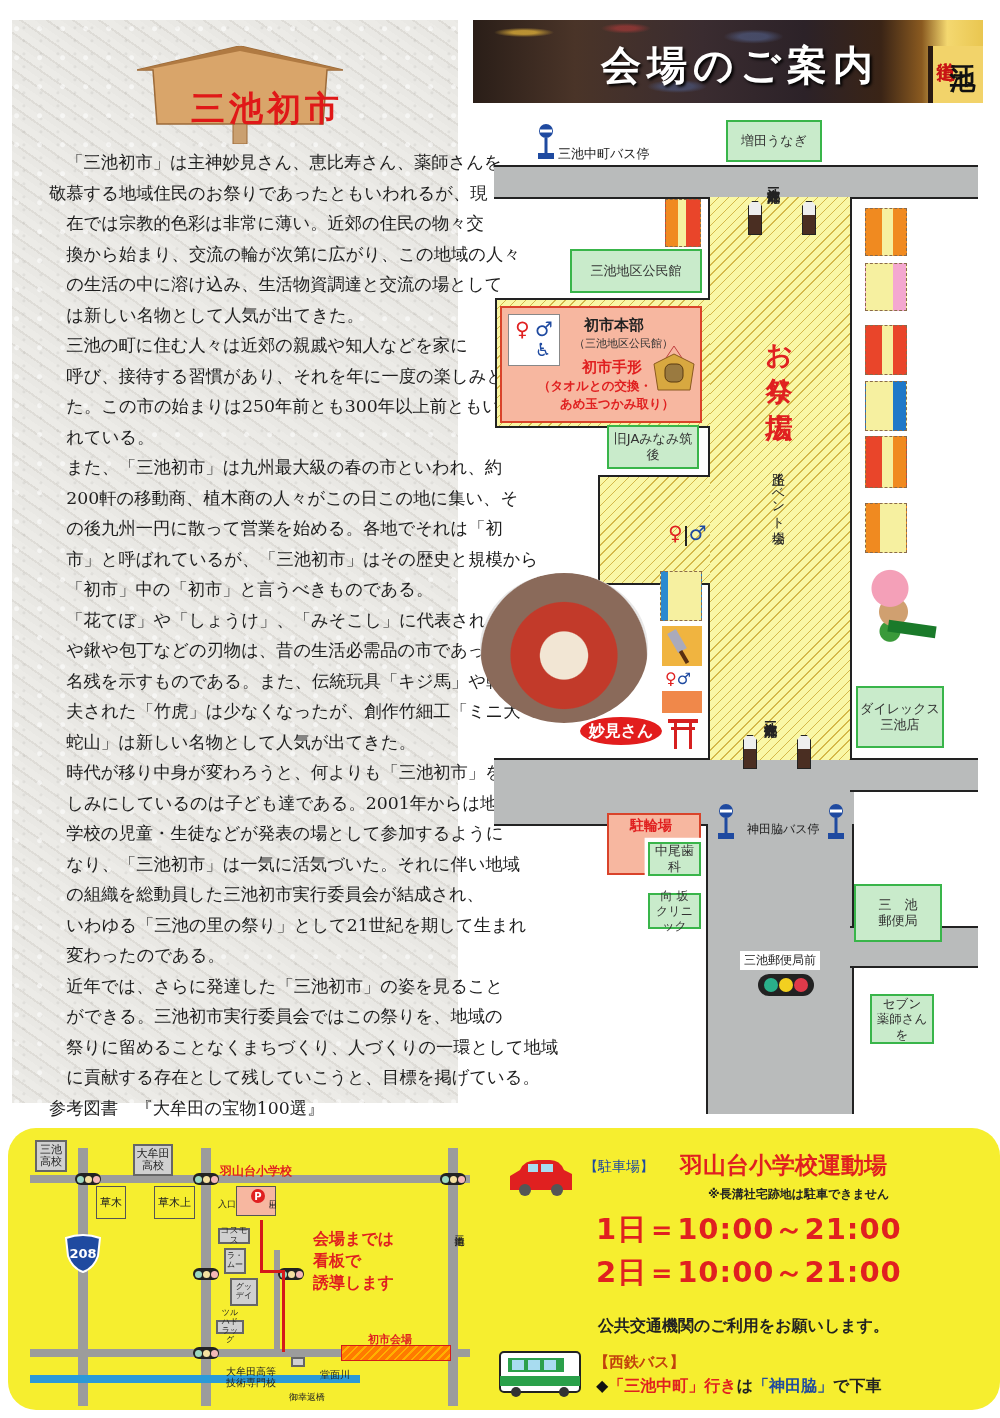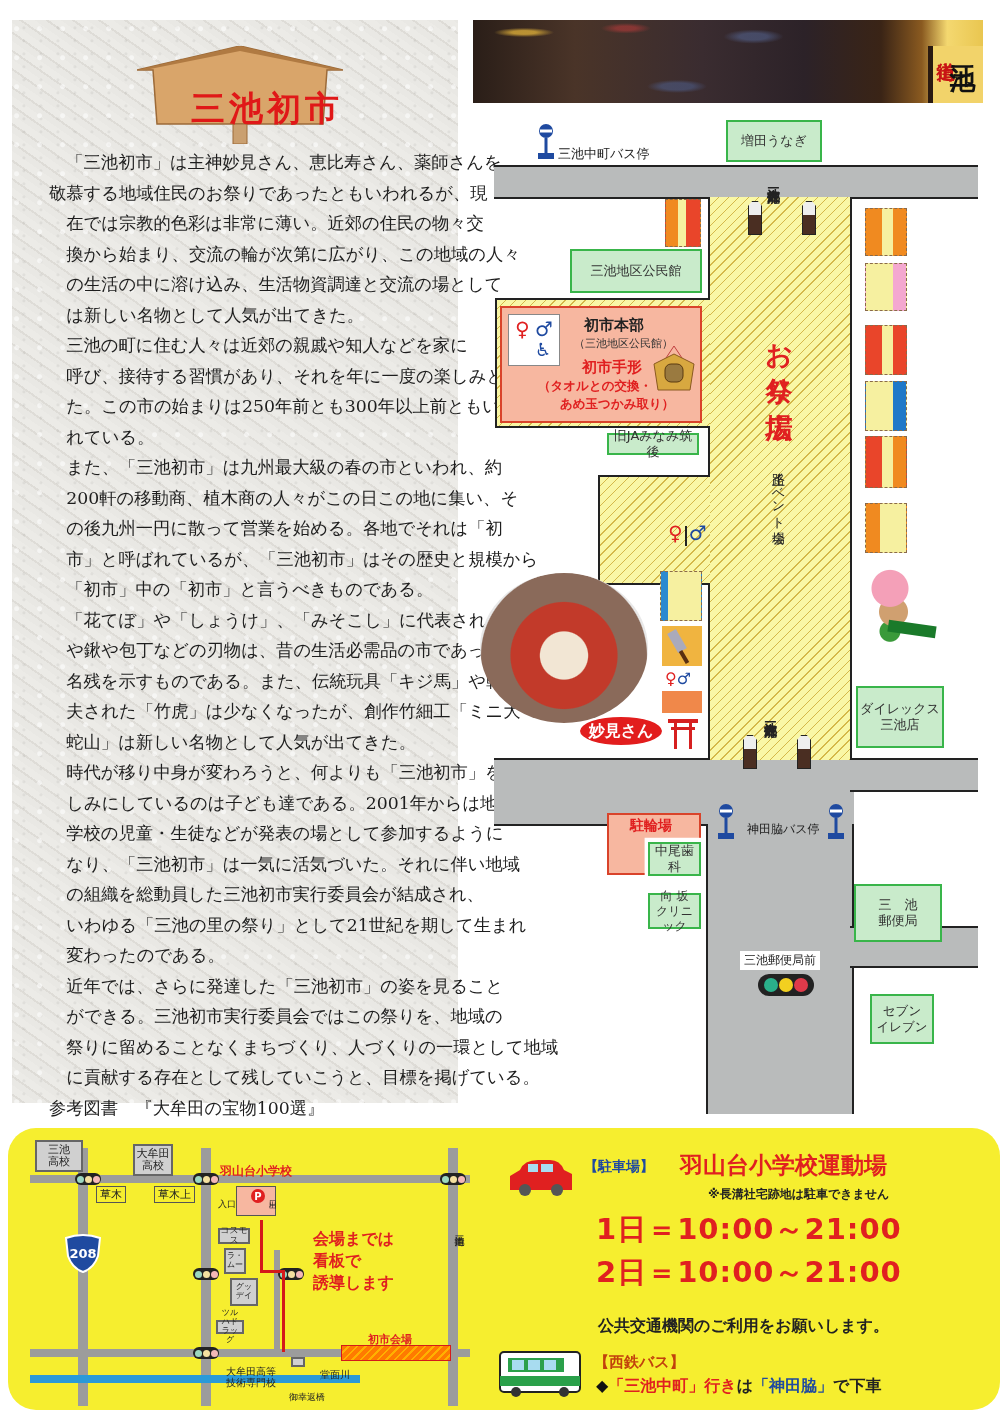--- a/index.html
+++ b/index.html
@@ -44,21 +44,21 @@
   .vtext{writing-mode:vertical-rl;font-size:13px;font-weight:bold;color:#222;letter-spacing:1px}
   .busstop{width:18px;height:40px}
   .wc{font-size:20px;font-weight:bold;line-height:1}
 
   
   #yellow{left:8px;top:1128px;width:992px;height:282px;background:#f6ee2f;border-radius:28px 28px 28px 28px}
   .groad{background:#9c9c9c}
   .gbox{background:#d0d0d0;border:2px solid #666;font-size:11px;display:flex;align-items:center;justify-content:center;text-align:center;line-height:1.1;color:#222}
   .light{width:26px;height:12px;background:#222;border-radius:6px;display:flex;gap:1px;align-items:center;justify-content:center}
   .light i{width:7px;height:7px;border-radius:50%;display:block}
-  .lbl-box{background:#f6ee2f;border:1px solid #555;font-size:11px;padding:0 3px;color:#222}
+  .lbl-box{background:#f6ee2f;border:1px solid #555;font-size:11px;padding:8px 3px;color:#222}
   .redtxt{color:#e02020;font-weight:bold}
 </style>
 </head>
 <body>
 
 <div id="paper" class="abs">
   <svg id="sign" class="abs" viewBox="0 0 206 98">
     <polygon points="0,24 103,0 206,24 190,24 186,78 20,78 16,24" fill="#d9a56a" stroke="#9c6a38" stroke-width="1.5"></polygon>
     <polygon points="0,24 103,0 206,24 198,24 103,5 8,24" fill="#b07a42"></polygon>
     <rect x="96" y="78" width="14" height="20" fill="#caa070" stroke="#9c6a38"></rect>
@@ -110,20 +110,21 @@
         <span class="ln">ができる。三池初市実行委員会ではこの祭りを、地域の</span>
         <span class="ln">祭りに留めることなくまちづくり、人づくりの一環として地域</span>
         <span class="ln">に貢献する存在として残していこうと、目標を掲げている。</span>
     </p>
     <p id="ref">参考図書　『大牟田の宝物100選』</p>
   </div>
 </div>
 
 <div id="banner" class="abs">
   <div class="crowd"></div>
+  <div id="banner-title">会場のご案内</div>
   <div id="banner-sign">
     <span>街道</span>
     <b>三池</b>
   </div>
 </div>
 
 <div id="venue-map" class="abs" style="left:470px;top:103px;width:530px;height:1010px">
 
   <svg class="abs busstop" style="left:67px;top:20px" viewBox="0 0 18 40">
     <circle cx="9" cy="8" r="7" fill="#1f4aa0"></circle>
@@ -159,21 +160,21 @@
     <div class="abs redtxt" style="left:80px;top:50px;font-size:15px">初市手形</div>
     <div class="abs redtxt" style="left:36px;top:70px;font-size:12.5px">（タオルとの交換・</div>
     <div class="abs redtxt" style="left:58px;top:88px;font-size:12.5px">あめ玉つかみ取り）</div>
     <svg class="abs" style="left:150px;top:36px;width:44px;height:50px" viewBox="0 0 44 50">
       <path d="M22 2 L14 14 M22 2 L30 14" stroke="#c04040" fill="none"></path>
       <polygon points="22,10 42,20 38,46 6,46 2,20" fill="#d8a840" stroke="#8a5a20"></polygon>
       <rect x="13" y="20" width="18" height="18" rx="6" fill="#9a7a40" stroke="#5a3a10"></rect>
     </svg>
   </div>
 
-  <div class="abs green-box" style="left:137px;top:330px;width:92px;height:22px">旧JAみなみ筑後</div>
+  <div class="abs green-box" style="left:137px;top:322px;width:92px;height:44px">旧JAみなみ筑後</div>
 
   <div class="abs redtxt" style="left:296px;top:220px;font-size:27px;writing-mode:vertical-rl;line-height:1;letter-spacing:2px">お祭り広場</div>
   <div class="abs" style="left:299px;top:360px;font-size:13px;writing-mode:vertical-rl;color:#222">路上イベント会場</div>
 
   <div class="abs" style="left:198px;top:420px">
     <span class="wc" style="color:#e02020">♀</span><span style="display:inline-block;width:2px;height:20px;background:#222;vertical-align:middle;margin:0 2px"></span><span class="wc" style="color:#1f4aa0">♂</span>
   </div>
 
   <div class="abs stall" style="left:190px;top:468px;width:42px;height:50px;background:linear-gradient(90deg,#2a8ad0 0 18%,#f6f0a0 18%)"></div>
   <div class="abs" style="left:192px;top:523px;width:40px;height:40px;background:#f0b440">
@@ -244,36 +245,36 @@
     <span>郵便局</span>
   </div>
   <div class="abs" style="left:270px;top:848px;background:#fff;padding:1px 4px;font-size:12px;color:#222">三池郵便局前</div>
   <div class="light abs" style="left:288px;top:871px;width:56px;height:22px;border-radius:11px">
     <i style="background:#2ab08a;width:14px;height:14px"></i>
       <i style="background:#f2d020;width:14px;height:14px"></i>
       <i style="background:#e03a4a;width:14px;height:14px"></i>
   </div>
   <div class="abs green-box" style="left:400px;top:891px;width:64px;height:50px;flex-direction:column;font-size:12.5px">
     <span>セブン</span>
-    <span>イレブン</span>
+    <span>薬師さんを</span>
   </div>
 </div>
 
 <div id="yellow" class="abs">
 
   <div class="abs" style="left:0;top:0;width:460px;height:282px">
     <div class="abs groad" style="left:22px;top:47px;width:440px;height:8px"></div>
     <div class="abs groad" style="left:22px;top:221px;width:440px;height:8px"></div>
     <div class="abs groad" style="left:70px;top:20px;width:10px;height:258px"></div>
     <div class="abs groad" style="left:193px;top:20px;width:10px;height:258px"></div>
     <div class="abs groad" style="left:440px;top:20px;width:10px;height:258px"></div>
     <div class="abs groad" style="left:266px;top:122px;width:6px;height:100px"></div>
     <div class="abs" style="left:22px;top:247px;width:330px;height:8px;background:#2a9ad8"></div>
 
-    <div class="abs gbox" style="left:27px;top:12px;width:48px;height:32px;white-space:pre-line">三池
+    <div class="abs gbox" style="left:27px;top:12px;width:32px;height:32px;white-space:pre-line">三池
 高校</div>
     <div class="abs gbox" style="left:125px;top:16px;width:40px;height:32px;white-space:pre-line">大牟田
 高校</div>
 
     <div class="abs light" style="left:67px;top:45px">
         <i style="background:#9cd8c0"></i>
         <i style="background:#f4e0a0"></i>
         <i style="background:#f4b8b8"></i>
       </div>
     <div class="abs light" style="left:185px;top:45px">
@@ -342,21 +343,21 @@
     </div>
   </div>
 
   <svg class="abs" style="left:500px;top:30px;width:66px;height:42px" viewBox="0 0 66 42">
     <path d="M12 12 Q16 2 30 2 L42 2 Q52 2 56 12 L64 16 L64 32 L2 32 L2 18 Z" fill="#e02020"></path>
     <rect x="20" y="6" width="10" height="8" fill="#a8dcf0"></rect>
       <rect x="33" y="6" width="12" height="8" fill="#a8dcf0"></rect>
     <circle cx="17" cy="32" r="6" fill="#555"></circle>
       <circle cx="49" cy="32" r="6" fill="#555"></circle>
   </svg>
-  <div class="abs" style="left:576px;top:30px;font-size:14px;font-weight:bold;color:#1f4aa0">【駐車場】</div>
+  <div class="abs" style="left:576px;top:30px;font-size:14px;font-weight:normal;color:#1f4aa0">【駐車場】</div>
   <div class="abs" style="left:672px;top:22px;font-size:23px;font-weight:bold;color:#e02020">羽山台小学校運動場</div>
   <div class="abs" style="left:700px;top:58px;font-size:12px;font-weight:bold;color:#222">※長溝社宅跡地は駐車できません</div>
   <div class="abs" style="left:588px;top:82px;font-size:29px;font-weight:bold;color:#e02020;letter-spacing:1px">1日＝10:00～21:00</div>
   <div class="abs" style="left:588px;top:125px;font-size:29px;font-weight:bold;color:#e02020;letter-spacing:1px">2日＝10:00～21:00</div>
   <div class="abs" style="left:590px;top:188px;font-size:16px;font-weight:bold;color:#222">公共交通機関のご利用をお願いします。</div>
 
   <svg class="abs" style="left:488px;top:222px;width:86px;height:48px" viewBox="0 0 86 48">
     <rect x="4" y="2" width="80" height="40" rx="4" fill="#fff" stroke="#222" stroke-width="2"></rect>
     <rect x="4" y="26" width="80" height="10" fill="#2aa04a"></rect>
     <rect x="12" y="8" width="56" height="14" fill="#2aa04a"></rect>

